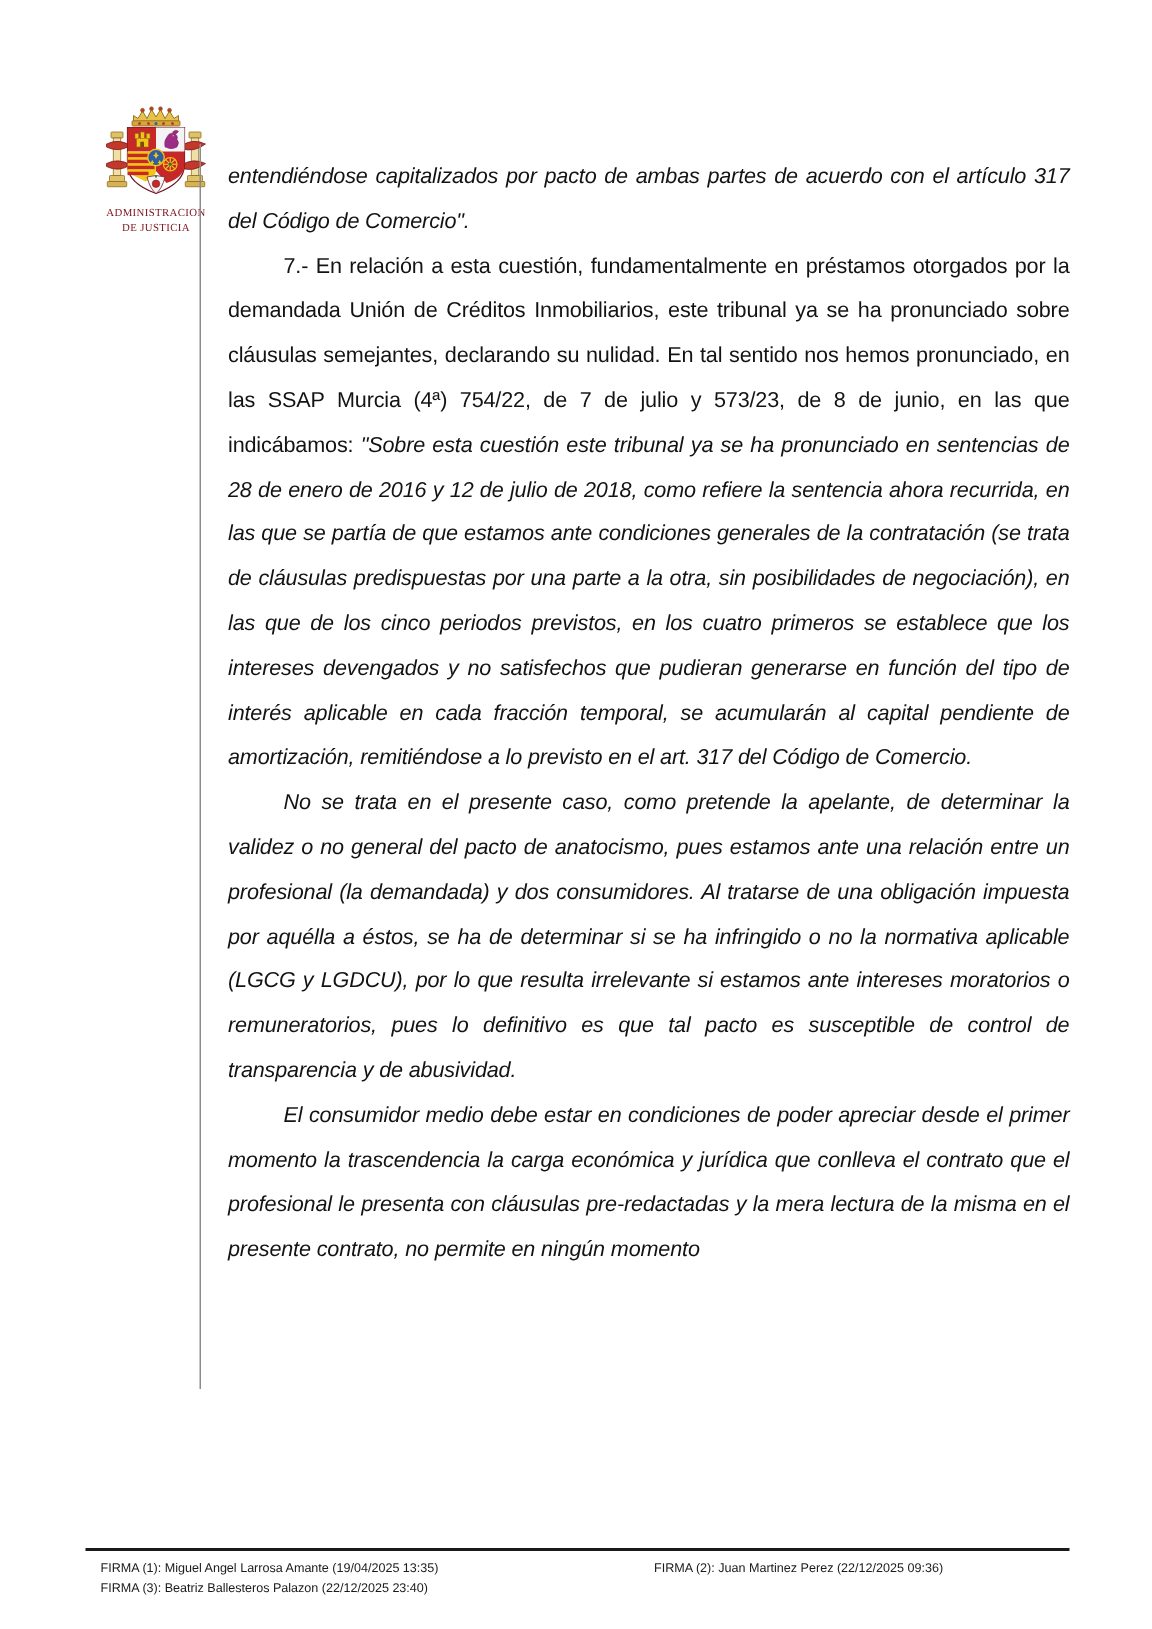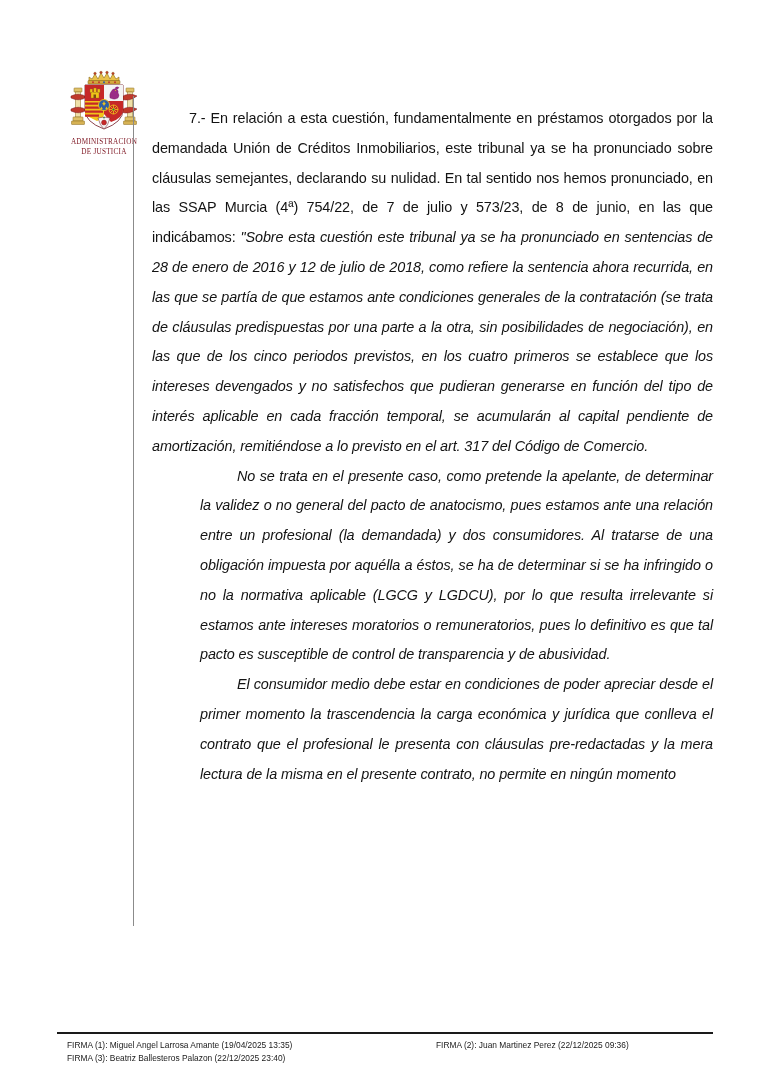--- a/index.html
+++ b/index.html
@@ -70,21 +70,21 @@
     text-align: justify;
     text-justify: inter-word;
     font-size: 14.4px;
     line-height: 29.8px;
     color: #131313;
     letter-spacing: -0.1px;
     word-spacing: 0px;
   }
   .para.italic { font-style: italic; }
   .para.indent { text-indent: 37px; }
-  .para + .para { margin-top: 0; margin-left: 48px; }
+  .para + .para { margin-top: 0; }
 
   
   .footer {
     position: absolute;
     left: 57px;
     top: 1032px;
     width: 656px;
   }
   .footer-rule {
     width: 100%;
@@ -199,20 +199,21 @@
     <div class="emblem-caption">
       <span>ADMINISTRACION</span>
       <span class="l2">DE JUSTICIA</span>
     </div>
   </div>
 
   <div class="vrule"></div>
 
   <div class="body-col">
 
+    <p class="para italic">entendiéndose capitalizados por pacto de ambas partes de acuerdo con el artículo 317 del Código de Comercio".</p>
 
     <p class="para indent"><span>7.- En relación a esta cuestión, fundamentalmente en préstamos otorgados por la demandada Unión de Créditos Inmobiliarios, este tribunal ya se ha pronunciado sobre cláusulas semejantes, declarando su nulidad. En tal sentido nos hemos pronunciado, en las SSAP Murcia (4ª) 754/22, de 7 de julio y 573/23, de 8 de junio, en las que indicábamos: </span><em>"Sobre esta cuestión este tribunal ya se ha pronunciado en sentencias de 28 de enero de 2016 y 12 de julio de 2018, como refiere la sentencia ahora recurrida, en las que se partía de que estamos ante condiciones generales de la contratación (se trata de cláusulas predispuestas por una parte a la otra, sin posibilidades de negociación), en las que de los cinco periodos previstos, en los cuatro primeros se establece que los intereses devengados y no satisfechos que pudieran generarse en función del tipo de interés aplicable en cada fracción temporal, se acumularán al capital pendiente de amortización, remitiéndose a lo previsto en el art. 317 del Código de Comercio.</em></p>
 
 
 
     <p class="para italic indent">No se trata en el presente caso, como pretende la apelante, de determinar la validez o no general del pacto de anatocismo, pues estamos ante una relación entre un profesional (la demandada) y dos consumidores. Al tratarse de una obligación impuesta por aquélla a éstos, se ha de determinar si se ha infringido o no la normativa aplicable (LGCG y LGDCU), por lo que resulta irrelevante si estamos ante intereses moratorios o remuneratorios, pues lo definitivo es que tal pacto es susceptible de control de transparencia y de abusividad.</p>
 
     <p class="para italic indent">El consumidor medio debe estar en condiciones de poder apreciar desde el primer momento la trascendencia la carga económica y jurídica que conlleva el contrato que el profesional le presenta con cláusulas pre-redactadas y la mera lectura de la misma en el presente contrato, no permite en ningún momento</p>
 
   </div>

